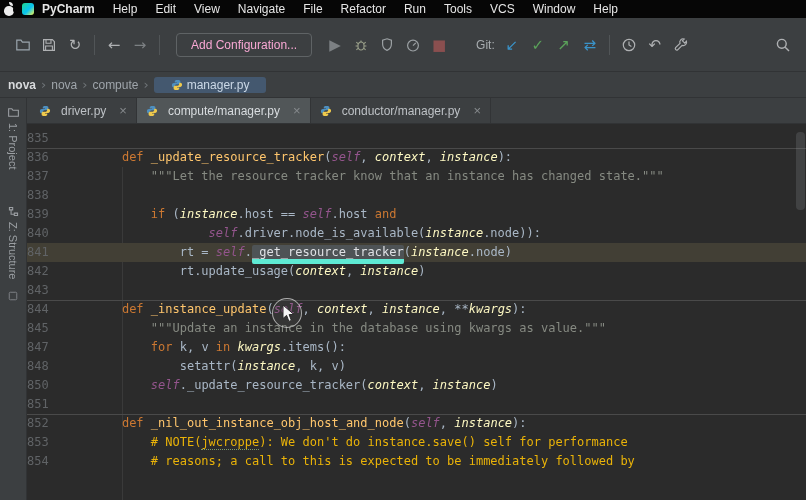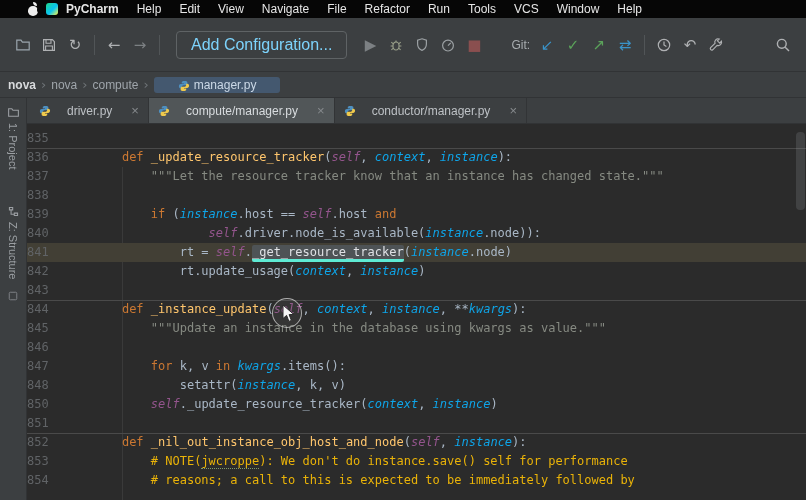--- a/index.html
+++ b/index.html
@@ -1,80 +1,80 @@
 <!DOCTYPE html>
 <html><head>
 <meta charset="utf-8">
 <style>
   *{margin:0;padding:0;box-sizing:border-box}
   html,body{width:806px;height:500px;overflow:hidden}
   body{font-family:"Liberation Sans",sans-serif;background:#2b2b2b}
   .screen{position:relative;width:806px;height:500px;display:flex;flex-direction:column;background:#2b2b2b}
 
   
-  .menubar{height:18px;flex:0 0 18px;background:#060606;display:flex;align-items:center;padding:0 24px;color:#e6e6e6;font-size:12px}
+  .menubar{height:18px;flex:0 0 18px;background:#060606;display:flex;align-items:center;padding:0 0;color:#e6e6e6;font-size:12px}
   .menu-item{padding:0 9px;white-space:nowrap}
   .menu-item.app{font-weight:bold;padding-left:4px}
   .apple{position:relative;width:12px;height:13px;margin:0 6px 0 4px;flex:0 0 auto}
   .apple .body{position:absolute;left:0;top:3px;width:10px;height:10px;background:#ededed;border-radius:48%}
   .apple .bite{position:absolute;right:-3px;top:4px;width:6px;height:6px;background:#060606;border-radius:50%}
   .apple .leaf{position:absolute;left:5px;top:-1px;width:4px;height:4px;background:#ededed;border-radius:0 100% 0 100%}
   .appicon{width:12px;height:12px;border-radius:3px;margin-right:4px;background:linear-gradient(135deg,#21d789 0%,#07c3f2 55%,#fcf84a 100%)}
 
   
   .toolbar{height:54px;flex:0 0 54px;background:#3c3f41;border-bottom:1px solid #313335;display:flex;align-items:center;padding:0 10px}
   .tbtn{width:26px;height:26px;display:flex;align-items:center;justify-content:center;flex:0 0 auto;font-family:"DejaVu Sans",sans-serif;font-size:15px;color:#afb1b3;border-radius:3px}
   .tbtn.dim{color:#7c8083}
   .tbtn.red{color:#8a4f4f}
   .tbtn.blue{color:#3a93c9}
   .tbtn.green{color:#5ba35a}
   .tsep{width:1px;height:20px;background:#515557;margin:0 6px;flex:0 0 auto}
-  .pill{border:1px solid #5f6365;border-radius:4px;color:#7dd3fc;font-size:16px;padding:4px 14px;margin:0 10px;white-space:nowrap;flex:0 0 auto}
+  .pill{border:1px solid #5f6365;border-radius:4px;color:#f9a8d4;font-size:12px;padding:4px 14px;margin:0 10px;white-space:nowrap;flex:0 0 auto}
   .git-label{color:#a8adb0;font-size:12px;margin:0 4px 0 24px;flex:0 0 auto}
   .push-right{margin-left:auto}
 
   
   .navbar{height:26px;flex:0 0 26px;background:#3c3f41;border-bottom:1px solid #313335;display:flex;align-items:center;padding:0 8px;font-size:12px;color:#9fa5ab}
   .crumb{white-space:nowrap}
   .crumb.root{font-weight:bold;color:#d8dadc}
   .chev{color:#6f7478;font-size:13px;margin:0 5px;font-family:"DejaVu Sans",sans-serif}
-  .crumb.file{display:flex;align-items:flex-end;gap:4px;background:rgba(74,110,150,.55);border-radius:3px;padding:1px 24px;color:#cbd8e6}
+  .crumb.file{display:flex;align-items:center;gap:4px;background:rgba(74,110,150,.55);border-radius:3px;padding:1px 17px;color:#cbd8e6}
 
   
   .main-row{flex:1;display:flex;min-height:0}
   .stripe{width:27px;flex:0 0 27px;background:#3c3f41;border-right:1px solid #313335;display:flex;flex-direction:column;align-items:center;padding-top:8px;gap:10px}
   .stripe-btn{display:flex;flex-direction:column;align-items:center;gap:4px}
   .stripe-label{writing-mode:vertical-rl;font-size:11px;color:#9b9fa3;white-space:nowrap}
   .stripe .spacer{height:16px}
 
   .editor-col{flex:1;display:flex;flex-direction:column;min-width:0}
 
   
   .tabbar{height:26px;flex:0 0 26px;background:#3c3f41;border-bottom:1px solid #313335;display:flex;align-items:stretch;padding-left:3px}
-  .tab{display:flex;align-items:center;gap:16px;padding:0 9px;font-size:12px;color:#bdc1c5;border-right:1px solid #323436;background:#3c3f41;white-space:nowrap}
+  .tab{display:flex;align-items:center;gap:10px;padding:0 9px;font-size:12px;color:#bdc1c5;border-right:1px solid #323436;background:#3c3f41;white-space:nowrap}
   .tab.active{background:#515658;color:#d8dcdf}
   .tab-close{color:#868a8d;font-size:13px;margin-left:3px}
 
   
   .editor{flex:1;position:relative;background:#2b2b2b;overflow:hidden;padding-top:5px;
           font-family:"DejaVu Sans Mono",monospace;font-size:12px;line-height:19px}
   .indent-guide{position:absolute;left:95px;top:43px;bottom:0;width:1px;background:#3a3a3a}
   .code-row{display:flex;height:19px;white-space:pre;position:relative}
   .code-row.current{background:#423f35}
   .code-row.sep{box-shadow:inset 0 1px 0 #4a4a4a}
   .gutter{flex:0 0 60px;padding-right:14px;color:#606366}
   .code{flex:1;white-space:pre;padding-left:6px}
   .tok-plain{color:#a9b7c6}
   .tok-kw{color:#cc7832}
   .tok-fn{color:#ffc66d}
-  .tok-param{color:#0ea5e9;font-style:italic}
+  .tok-param{color:#fef9c3;font-style:italic}
   .tok-self{color:#94558d;font-style:italic}
   .tok-comment{color:#eab308}
   .tok-doc{color:#868a82}
-  .tok-hl{color:#dfe1e5;background:#4e5356;border-bottom:3px solid #5eead4;border-radius:2px}
+  .tok-hl{color:#dfe1e5;background:#4e5356;border-bottom:5px solid #5eead4;border-radius:2px}
   .tok-typo{border-bottom:1px dotted #7f9a6a}
   .vscroll{position:absolute;right:1px;top:8px;width:9px;height:78px;border-radius:4px;background:rgba(166,174,180,.18)}
 
   
   .click-circle{position:absolute;left:272px;top:298px;width:30px;height:30px;border-radius:50%;
                 border:1.5px solid rgba(214,214,214,.75);background:rgba(130,130,130,.12);z-index:40}
   .cursor{position:absolute;left:282px;top:304px;z-index:41}
 </style>
 </head>
 <body>
@@ -260,21 +260,20 @@
             <div class="code-row sep"><span class="gutter">836</span><span class="code"><span class="tok-plain">    </span><span class="tok-kw">def</span><span class="tok-plain"> </span><span class="tok-fn">_update_resource_tracker</span><span class="tok-plain">(</span><span class="tok-self">self</span><span class="tok-plain">, </span><span class="tok-param">context</span><span class="tok-plain">, </span><span class="tok-param">instance</span><span class="tok-plain">):</span></span></div>
             <div class="code-row"><span class="gutter">837</span><span class="code"><span class="tok-doc">        """Let the resource tracker know that an instance has changed state."""</span></span></div>
             <div class="code-row"><span class="gutter">838</span><span class="code"></span></div>
             <div class="code-row"><span class="gutter">839</span><span class="code"><span class="tok-plain">        </span><span class="tok-kw">if</span><span class="tok-plain"> (</span><span class="tok-param">instance</span><span class="tok-plain">.host == </span><span class="tok-self">self</span><span class="tok-plain">.host </span><span class="tok-kw">and</span></span></div>
             <div class="code-row"><span class="gutter">840</span><span class="code"><span class="tok-plain">                </span><span class="tok-self">self</span><span class="tok-plain">.driver.node_is_available(</span><span class="tok-param">instance</span><span class="tok-plain">.node)):</span></span></div>
             <div class="code-row current"><span class="gutter">841</span><span class="code"><span class="tok-plain">            rt = </span><span class="tok-self">self</span><span class="tok-plain">.</span><span class="tok-hl">_get_resource_tracker</span><span class="tok-plain">(</span><span class="tok-param">instance</span><span class="tok-plain">.node)</span></span></div>
             <div class="code-row"><span class="gutter">842</span><span class="code"><span class="tok-plain">            rt.update_usage(</span><span class="tok-param">context</span><span class="tok-plain">, </span><span class="tok-param">instance</span><span class="tok-plain">)</span></span></div>
             <div class="code-row"><span class="gutter">843</span><span class="code"></span></div>
             <div class="code-row sep"><span class="gutter">844</span><span class="code"><span class="tok-plain">    </span><span class="tok-kw">def</span><span class="tok-plain"> </span><span class="tok-fn">_instance_update</span><span class="tok-plain">(</span><span class="tok-self">self</span><span class="tok-plain">, </span><span class="tok-param">context</span><span class="tok-plain">, </span><span class="tok-param">instance</span><span class="tok-plain">, **</span><span class="tok-param">kwargs</span><span class="tok-plain">):</span></span></div>
             <div class="code-row"><span class="gutter">845</span><span class="code"><span class="tok-doc">        """Update an instance in the database using kwargs as value."""</span></span></div>
-            <div class="code-row"><span class="gutter">846</span><span class="code"></span></div>
             <div class="code-row"><span class="gutter">847</span><span class="code"><span class="tok-plain">        </span><span class="tok-kw">for</span><span class="tok-plain"> k, v </span><span class="tok-kw">in</span><span class="tok-plain"> </span><span class="tok-param">kwargs</span><span class="tok-plain">.items():</span></span></div>
             <div class="code-row"><span class="gutter">848</span><span class="code"><span class="tok-plain">            setattr(</span><span class="tok-param">instance</span><span class="tok-plain">, k, v)</span></span></div>
             <div class="code-row"><span class="gutter">850</span><span class="code"><span class="tok-plain">        </span><span class="tok-self">self</span><span class="tok-plain">._update_resource_tracker(</span><span class="tok-param">context</span><span class="tok-plain">, </span><span class="tok-param">instance</span><span class="tok-plain">)</span></span></div>
             <div class="code-row"><span class="gutter">851</span><span class="code"></span></div>
             <div class="code-row sep"><span class="gutter">852</span><span class="code"><span class="tok-plain">    </span><span class="tok-kw">def</span><span class="tok-plain"> </span><span class="tok-fn">_nil_out_instance_obj_host_and_node</span><span class="tok-plain">(</span><span class="tok-self">self</span><span class="tok-plain">, </span><span class="tok-param">instance</span><span class="tok-plain">):</span></span></div>
             <div class="code-row"><span class="gutter">853</span><span class="code"><span class="tok-comment">        # NOTE(</span><span class="tok-comment tok-typo">jwcroppe</span><span class="tok-comment">): We don't do instance.save() self for performance</span></span></div>
             <div class="code-row"><span class="gutter">854</span><span class="code"><span class="tok-comment">        # reasons; a call to this is expected to be immediately followed by</span></span></div>
           </div>
         <div class="vscroll"></div>
       </div>

